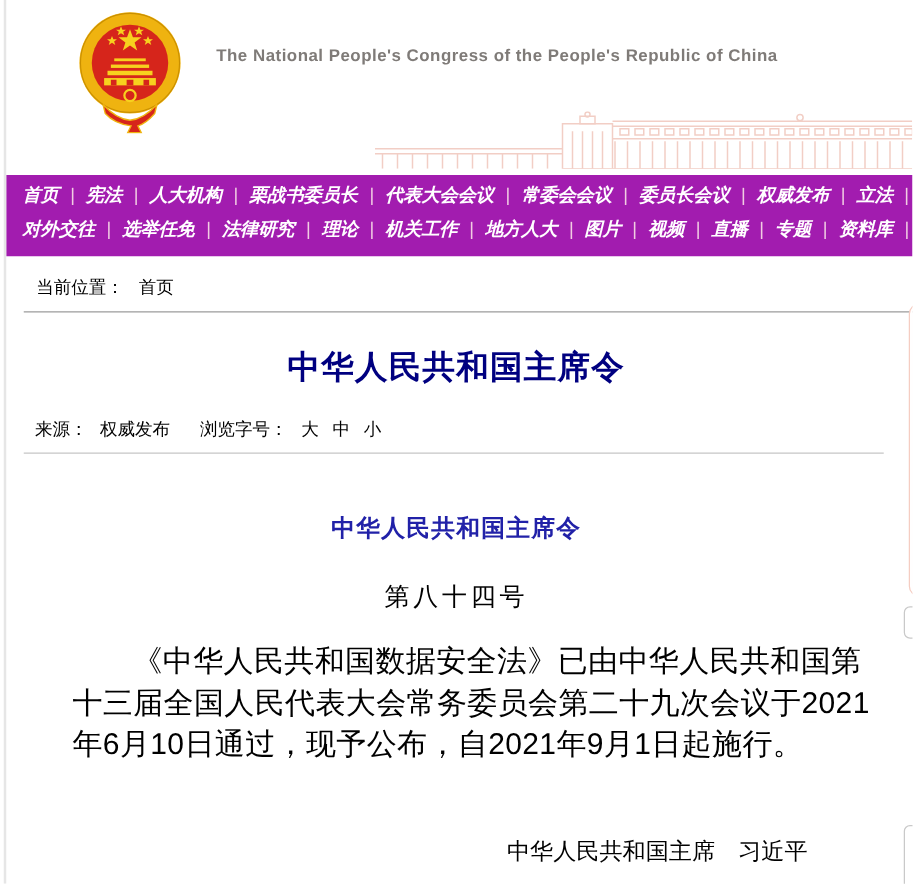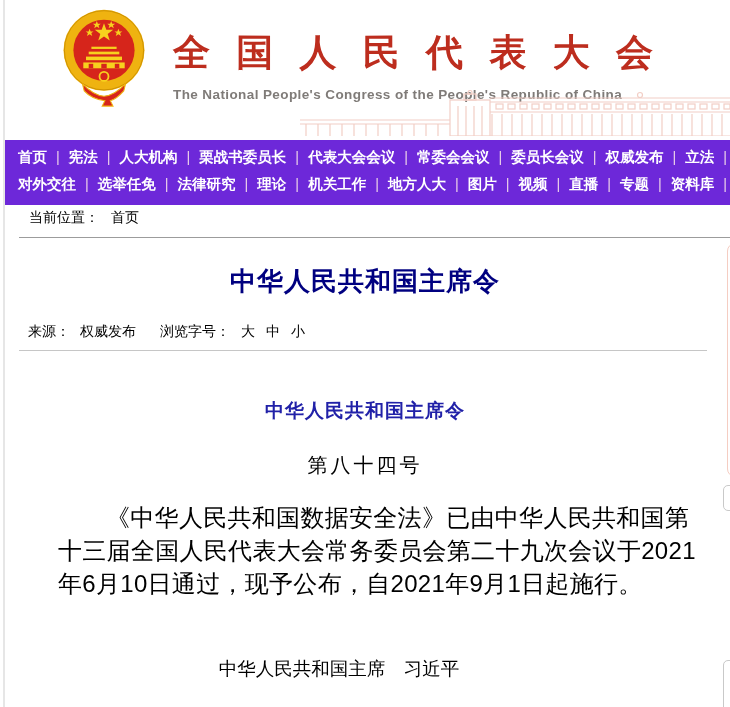--- a/index.html
+++ b/index.html
@@ -13,48 +13,48 @@
   .header { position:relative; height:140px; margin-left:5px; background:#fff; overflow:hidden; }
   .emblem { position:absolute; left:54px; top:8px; }
   .titles { position:absolute; left:168px; top:28px; }
   .site-title { font-size:37px; font-weight:bold; color:#BD2D1E; letter-spacing:6px;
     word-spacing:4px; white-space:nowrap; }
   .site-subtitle { margin-top:9px; font-size:13.5px; font-weight:bold; color:#7F7B78;
     letter-spacing:0.4px; white-space:nowrap; }
   .building { position:absolute; right:0; bottom:0; }
 
   
-  .nav { margin-left:5px; background:#6d28d9; padding:4px 0 7px 13px; }
+  .nav { margin-left:5px; background:#a21caf; padding:4px 0 7px 13px;font-style:italic; }
   .nav-row { color:#fff; font-size:14.5px; font-weight:bold; line-height:27px; white-space:nowrap; }
   .nav-item { color:#fff; text-decoration:none; cursor:pointer; }
   .sep { color:rgba(255,235,235,0.85); margin:0 9px; font-weight:normal; }
 
   
-  .breadcrumb { margin-left:5px; padding:4px 0 10px 24px; font-size:14px; }
+  .breadcrumb { margin-left:5px; padding:16px 0 10px 24px; font-size:14px; }
   .breadcrumb-link { margin-left:12px; color:#000; text-decoration:none; cursor:pointer; }
   .divider1 { margin-left:19px; border-top:1px solid #9C9C9C; }
 
   
   .doc-title { text-align:center; margin-top:26px; font-family:"Liberation Serif", serif;
     font-size:26px; font-weight:bold; color:#000080; letter-spacing:1px; }
   .meta { display:flex; align-items:center; margin:24px 30px 0 28px; font-size:14px; }
   .meta-source-value { margin-left:10px; }
   .meta-fs-label { margin-left:24px; }
   .fs-btn { margin-left:11px; cursor:pointer; }
   .meta-datetime { margin-left:auto; }
   .divider2 { margin:9px 23px 0 19px; border-top:1px solid #C6C6C6; }
 
   
   .article-title { text-align:center; margin-top:47px; font-size:19px; font-weight:bold;
     color:#2121A8; letter-spacing:1px; }
   .article-number { text-align:center; margin-top:28px; font-size:20px;
     font-family:"Liberation Serif", serif; letter-spacing:3px; }
   .article-body { margin:22px 30px 0 58px; font-size:24px; line-height:33px;
     text-indent:2em; letter-spacing:0.3px; }
-  .signer { margin-top:56px; text-align:center; padding-right:52px; font-size:18.5px; }
+  .signer { margin-top:56px; text-align:right; padding-right:84px; font-size:18.5px; }
 
   
   .frag-pink  { position:absolute; left:727px; top:243px; width:120px; height:234px;
     border:1px solid #F5CDC2; border-radius:8px; background:#fffefe; }
   .frag-gray1 { position:absolute; left:723px; top:485px; width:120px; height:26px;
     border:1px solid #C9C9C9; border-radius:5px; background:#fff; }
   .frag-gray2 { position:absolute; left:723px; top:660px; width:120px; height:70px;
     border:1px solid #C9C9C9; border-radius:5px; background:#fff; }
 </style>
 </head>
@@ -78,21 +78,20 @@
       <rect x="30" y="54" width="40" height="4" fill="#F7D11E"></rect>
       <rect x="27" y="60.5" width="46" height="6.5" fill="#F7D11E"></rect>
       <rect x="33" y="62" width="5" height="5" fill="#D6251B"></rect>
       <rect x="47" y="62" width="6" height="5" fill="#D6251B"></rect>
       <rect x="62" y="62" width="5" height="5" fill="#D6251B"></rect>
       <circle cx="50" cy="76" r="5" fill="#D6251B" stroke="#F7D11E" stroke-width="2"></circle>
       <path d="M26,84 Q38,97 50,98 Q62,97 74,84 L72,92 Q64,101 57,103 L60,109 L48,109 L51,103 Q36,101 28,92 Z" fill="#D6251B" stroke="#EFB310" stroke-width="1.2"></path>
     </svg>
   </div>
   <div class="titles">
-    <div class="site-title">全 国 人 民 代 表 大 会</div>
     <div class="site-subtitle">The National People's Congress of the People's Republic of China</div>
   </div>
   <div class="building">
     <svg width="430" height="46" viewBox="0 0 430 46" fill="none" stroke="#F2CEC5" stroke-width="1.2">
       <line x1="0" y1="30" x2="150" y2="30"></line>
       <line x1="0" y1="34" x2="150" y2="34"></line>
       <line x1="6" y1="34" x2="6" y2="46"></line>
         <line x1="18" y1="34" x2="18" y2="46"></line>
       <line x1="30" y1="34" x2="30" y2="46"></line>
         <line x1="42" y1="34" x2="42" y2="46"></line>

